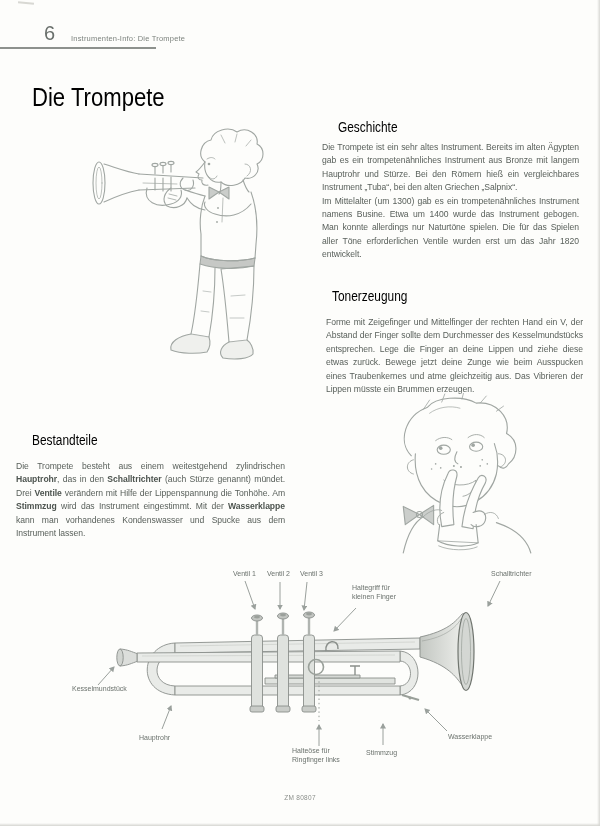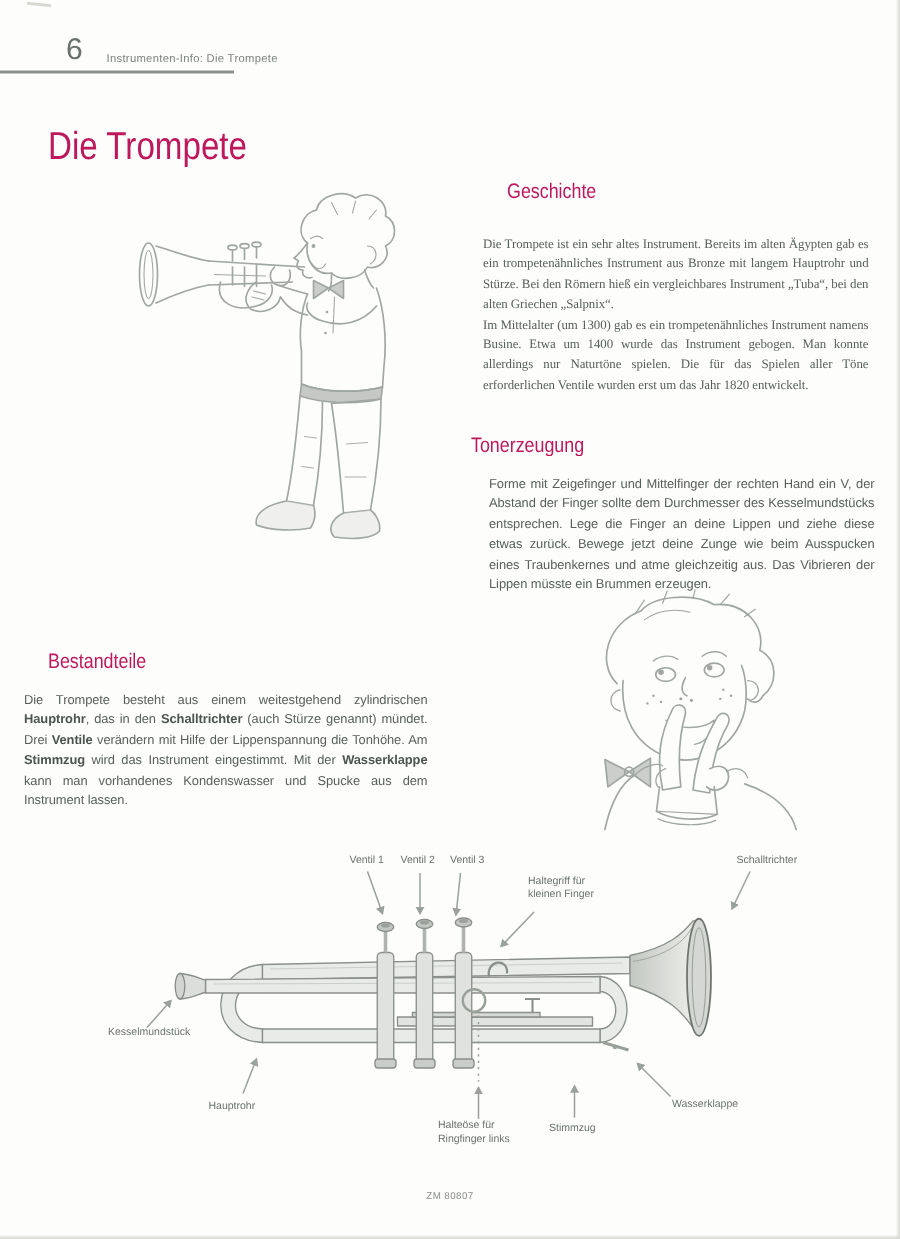--- a/index.html
+++ b/index.html
@@ -17,35 +17,35 @@
 
   
   .pagenum { position:absolute; left:44px; top:22px; font-size:20px;
     color:#6a706c; font-weight:400; }
   .header-title { position:absolute; left:71px; top:34px; font-size:7.5px;
     color:#7d837e; letter-spacing:0.2px; }
   .header-rule { position:absolute; left:0; top:47px; width:156px; height:2px;
     background:#8d918d; }
 
   
-  h1, h2 { margin:0; font-weight:400; color:#be185d; }
+  h1, h2 { margin:0; font-weight:400; color:#000000; }
   h1 { position:absolute; left:32px; top:82px; font-size:26px; }
   h1 > span, h2 > span { display:inline-block; transform:scaleX(0.85);
     transform-origin:left center; white-space:nowrap; }
   h2 { font-size:14px; }
   .h-geschichte   { position:absolute; left:338px; top:119px; }
-  .h-tonerzeugung { position:absolute; left:314px; top:288px; }
+  .h-tonerzeugung { position:absolute; left:332px; top:288px; }
   .h-bestandteile { position:absolute; left:32px;  top:432px; }
 
   
   .copy { position:absolute; font-size:8.6px; line-height:13.4px;
     text-align:justify; color:#59605b; letter-spacing:-0.05px; }
   .copy p { margin:0; }
   .t-intro        { left:32px;  top:369px; width:269px; }
-  .t-geschichte   { left:322px; top:156px; width:257px;font-family:Liberation Serif, serif; }
+  .t-geschichte   { left:322px; top:141px; width:257px; }
   .t-tonerzeugung { left:326px; top:316px; width:257px; }
   .t-bestandteile { left:16px;  top:460px; width:269px; }
   .copy b, .copy .bold { font-weight:bold; color:#4d544f; }
 
   
   .ill { position:absolute; }
   .ill-boy     { left:55px;  top:126px; width:250px; height:245px; }
   .ill-face    { left:383px; top:393px; width:162px; height:162px; }
   .ill-trumpet { left:60px;  top:565px; width:520px; height:220px; }
 

